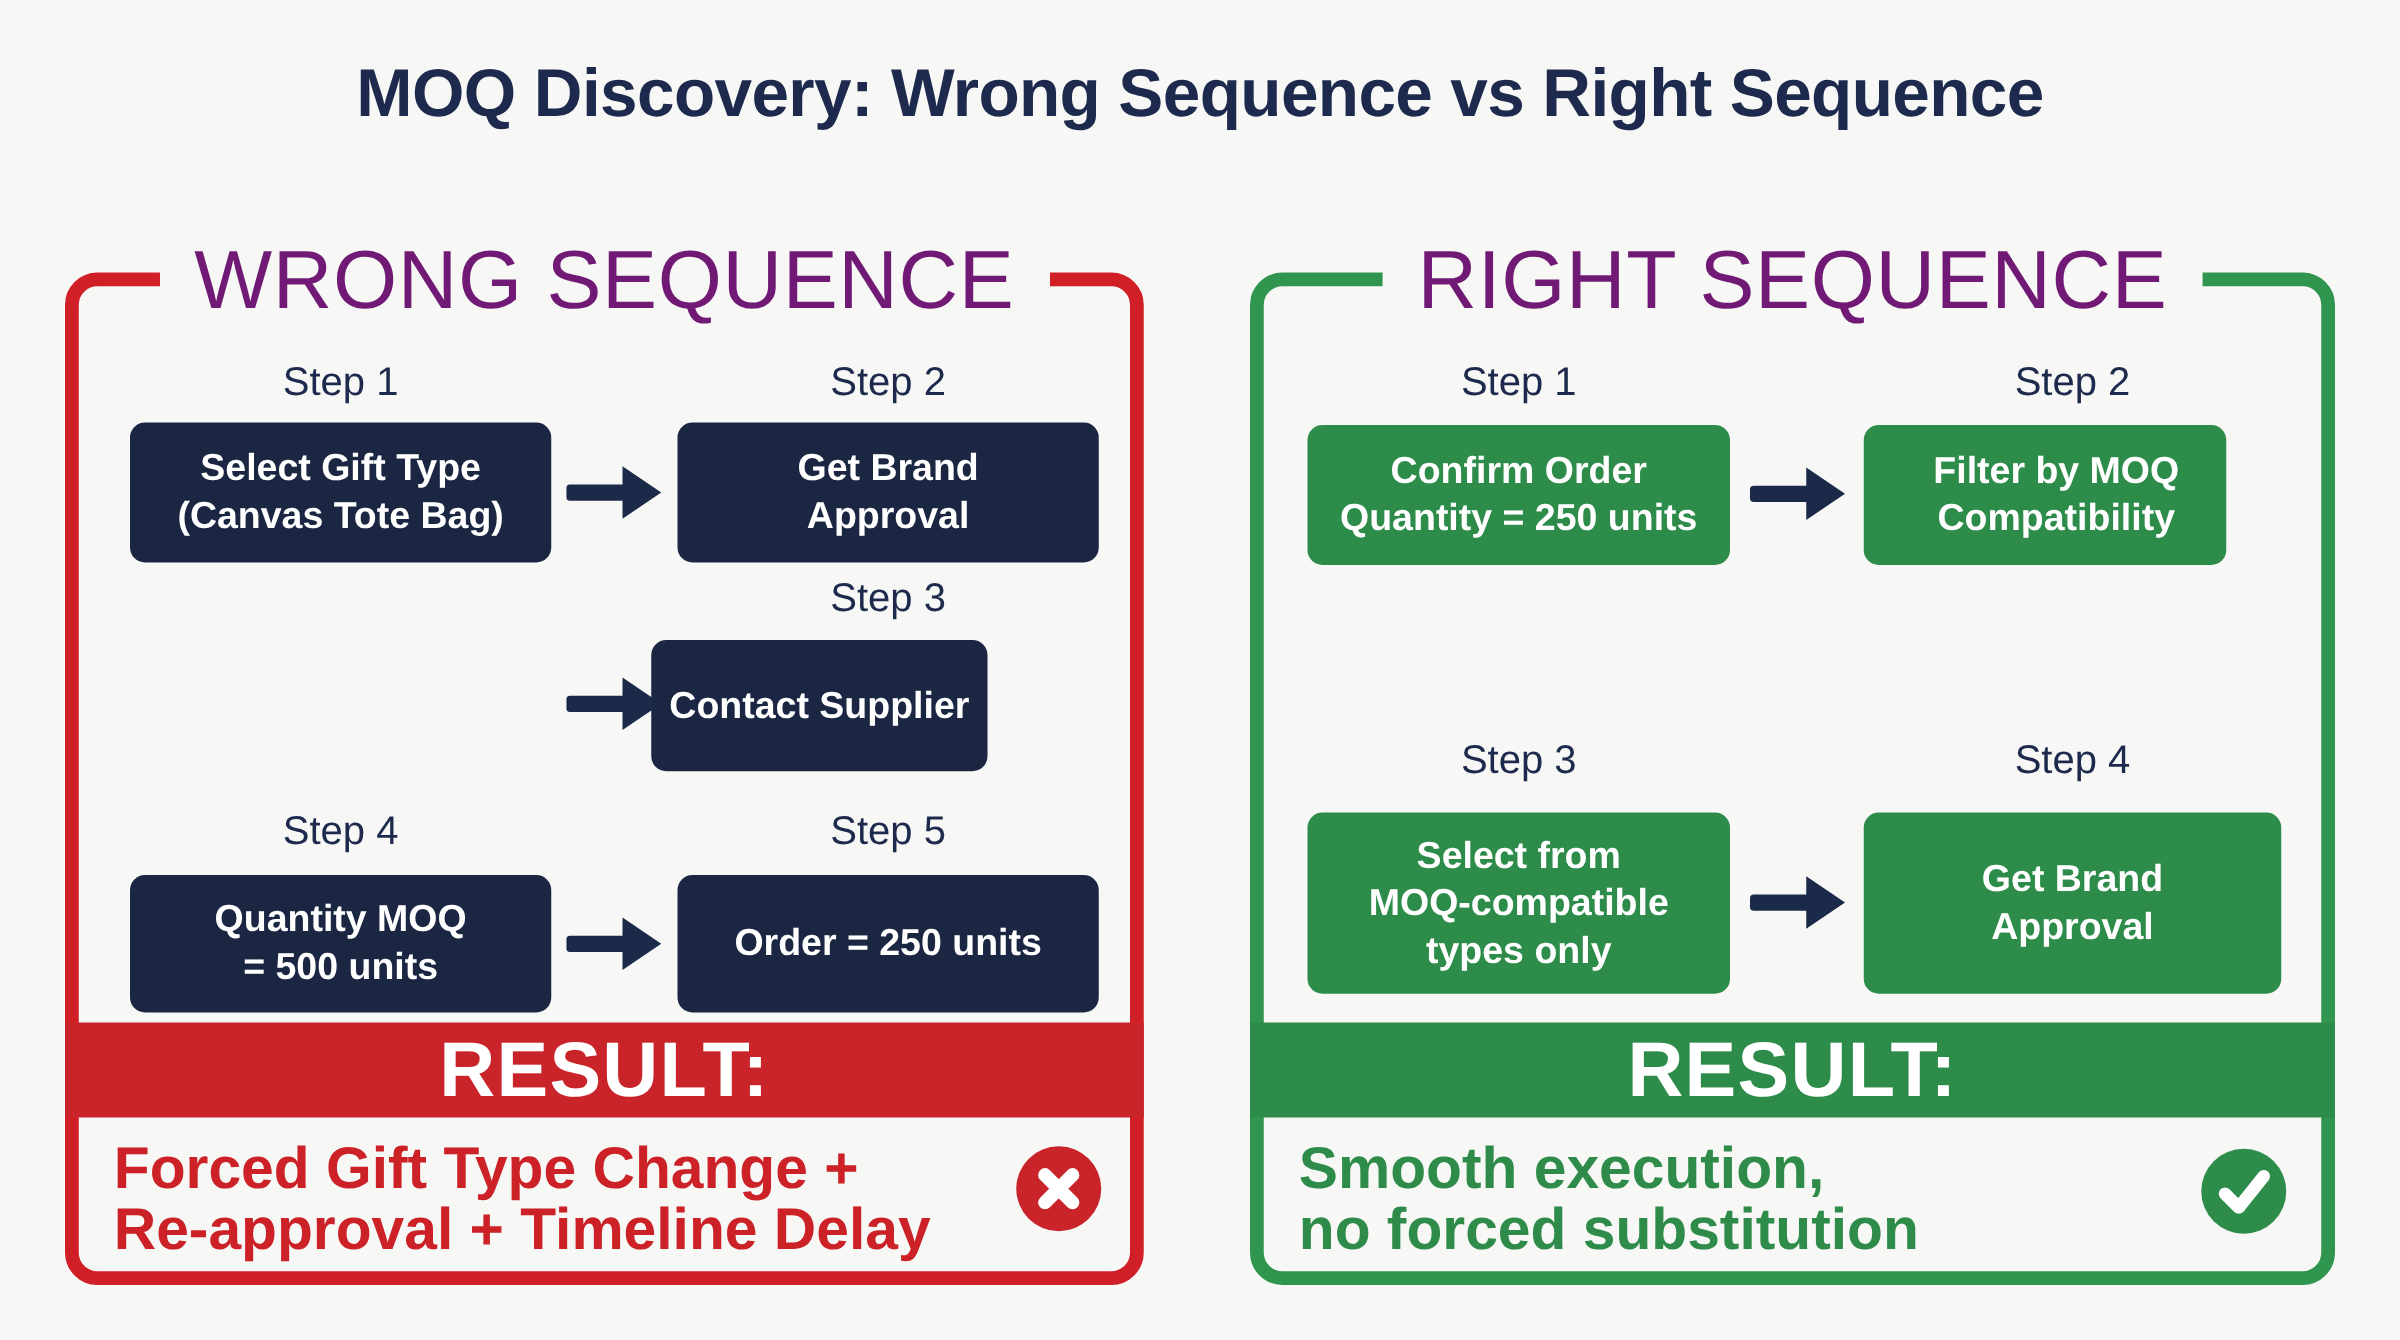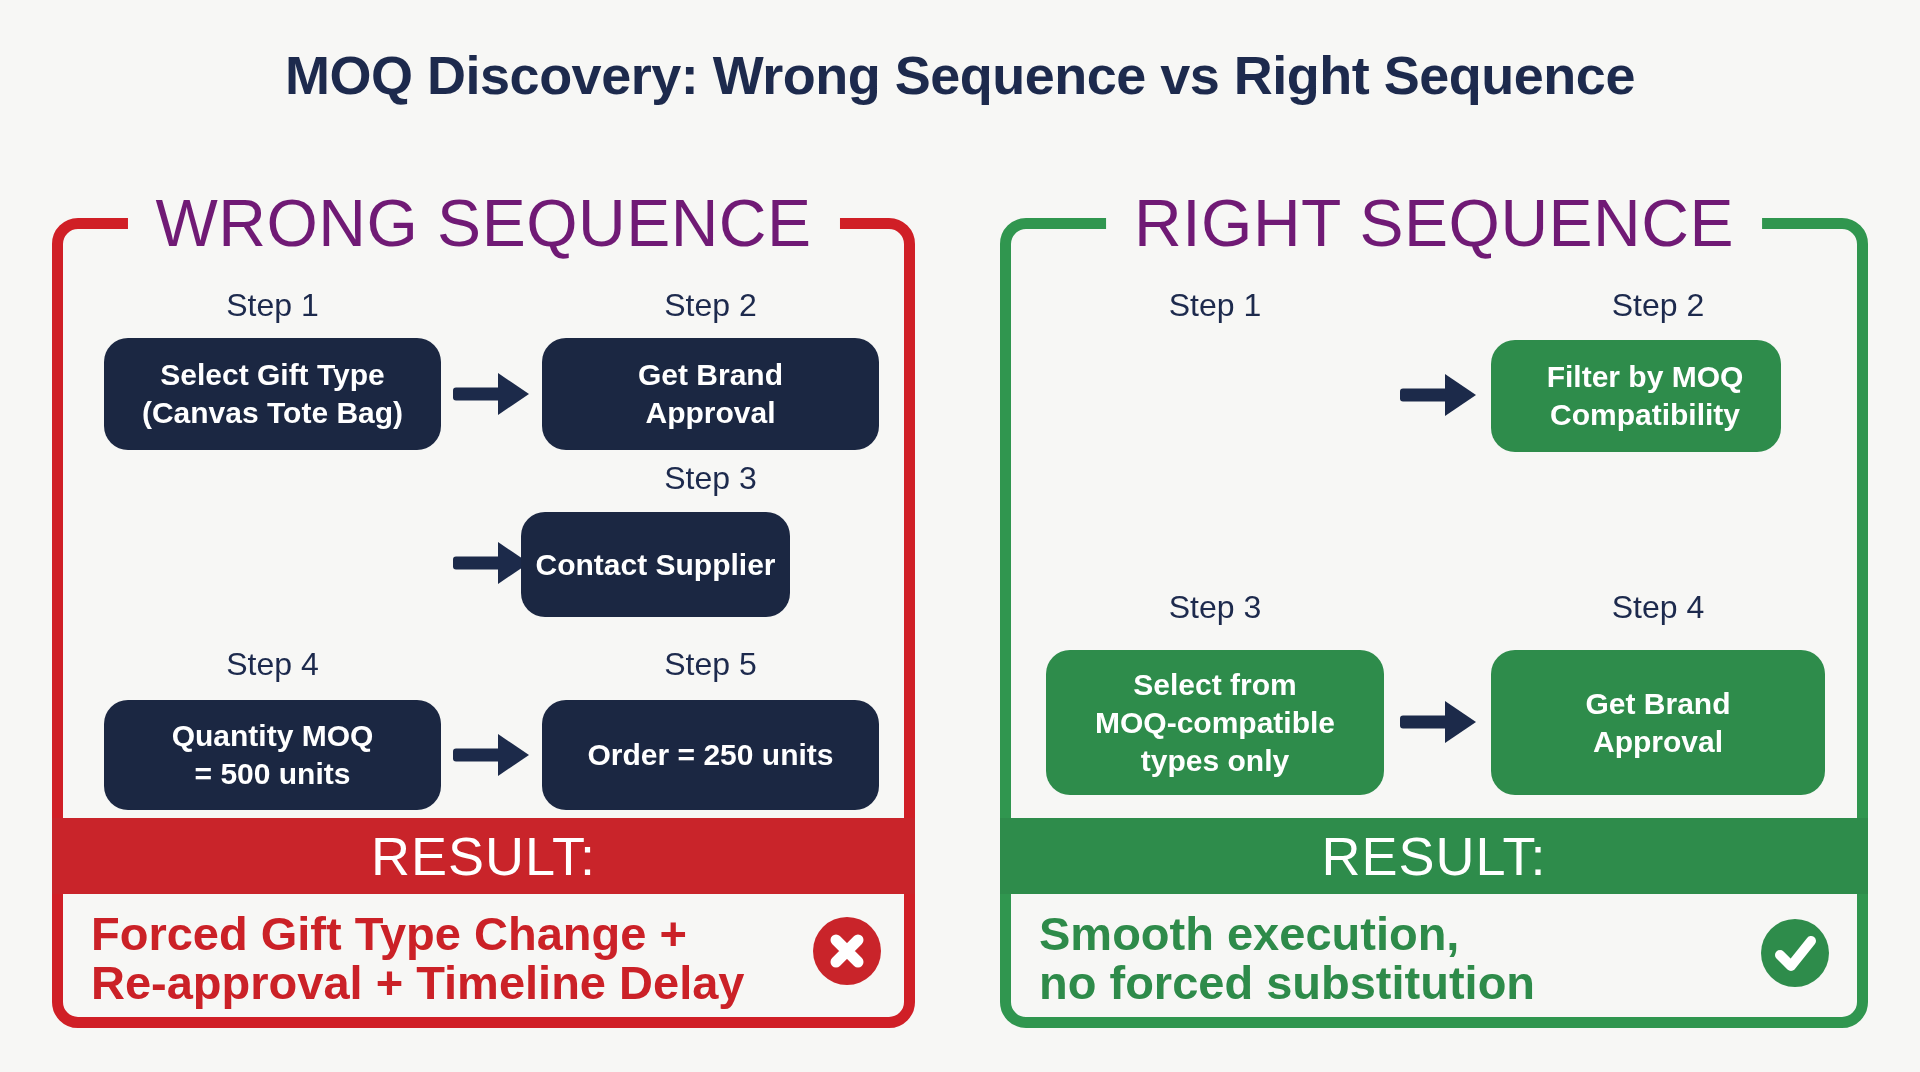--- a/index.html
+++ b/index.html
@@ -32,40 +32,40 @@
     padding:0 28px;white-space:nowrap;
     font-size:66px;font-weight:400;color:#701a75;letter-spacing:0.5px;
   }
 
   .step-label{
     position:absolute;text-align:center;white-space:nowrap;
     font-size:32px;font-weight:400;color:#1d2a4d;
   }
 
   .step-box{
-    position:absolute;border-radius:24px;display:flex;flex-direction:column;
+    position:absolute;border-radius:12px;display:flex;flex-direction:column;
     align-items:center;justify-content:center;box-sizing:border-box;padding:6px 10px;
   }
   .step-box .line{
     color:#ffffff;font-size:30px;font-weight:700;line-height:38px;
     white-space:nowrap;text-align:center;
   }
   .panel.wrong .step-box{background:var(--navy-box);}
   .panel.right .step-box{background:var(--green);}
 
   .flow-arrow{position:absolute;width:76px;height:46px;}
 
   .result-band{
     position:absolute;left:-11px;width:calc(100% + 22px);height:76px;top:589px;
     display:flex;align-items:center;justify-content:center;
   }
   .panel.wrong .result-band{background:var(--red-band);}
   .panel.right .result-band{background:var(--green);}
   .result-band .result-title{
-    color:#ffffff;font-size:54px;font-weight:400;letter-spacing:1px;white-space:nowrap;
+    color:#ffffff;font-size:62px;font-weight:700;letter-spacing:1px;white-space:nowrap;
   }
 
   .result-text{
     position:absolute;left:28px;top:680px;width:700px;
     font-size:47px;font-weight:700;line-height:49px;
   }
   .panel.wrong .result-text{color:var(--red);}
   .panel.right .result-text{color:#2e8b4a;}
   .result-text .rline{white-space:nowrap;}
 
@@ -141,20 +141,24 @@
       <svg width="68" height="68" viewBox="0 0 68 68">
         <path d="M23 23 L45 45 M45 23 L23 45" stroke="#ffffff" stroke-width="11" stroke-linecap="round" fill="none"></path>
       </svg>
     </div>
   </section>
 
   <section class="panel right">
     <div class="panel-header">RIGHT SEQUENCE</div>
 
     <div class="step-label" style="left:35px;top:58px;width:338px;">Step 1</div>
+    <div class="step-box" style="left:35px;top:111px;width:338px;height:112px;">
+      <div class="line">Confirm Order</div>
+      <div class="line">Quantity = 250 units</div>
+    </div>
 
     <svg class="flow-arrow" style="left:389px;top:143px;" viewBox="0 0 76 46">
       <rect x="0" y="16.5" width="50" height="13" rx="3" fill="#1c2a4a"></rect>
       <polygon points="45,2 76,23 45,44" fill="#1c2a4a"></polygon>
     </svg>
 
     <div class="step-label" style="left:480px;top:58px;width:334px;">Step 2</div>
     <div class="step-box" style="left:480px;top:111px;width:290px;height:112px;padding-left:28px;">
       <div class="line">Filter by MOQ</div>
       <div class="line">Compatibility</div>

